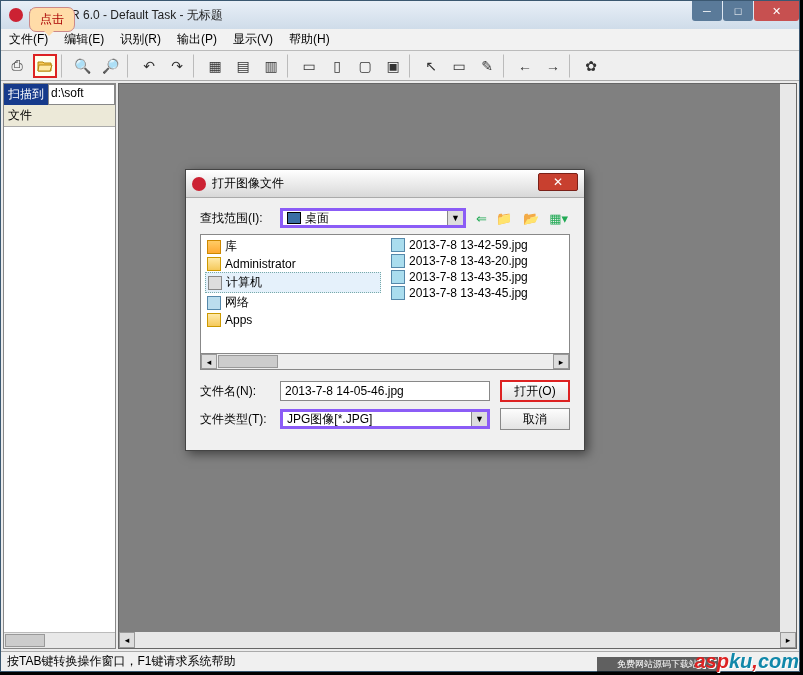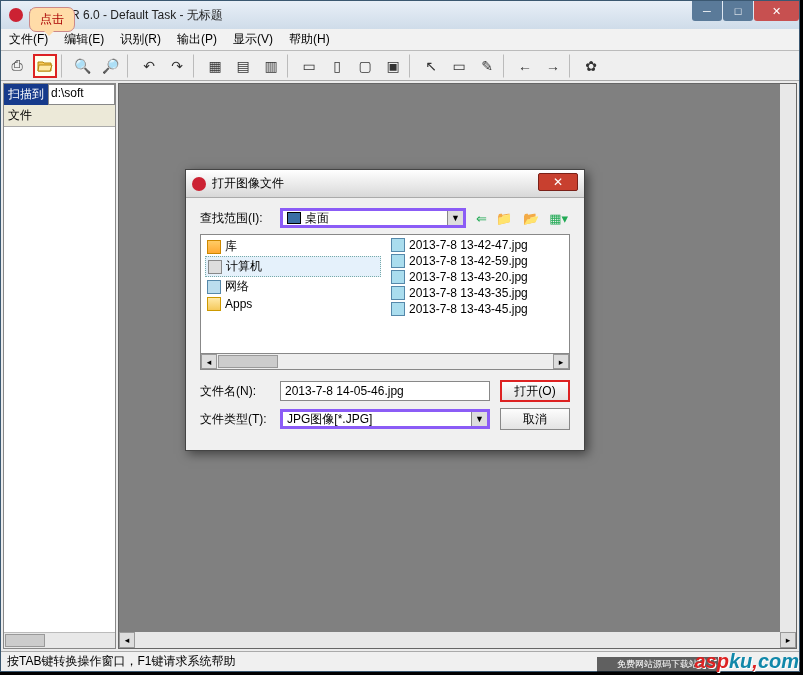--- a/index.html
+++ b/index.html
@@ -183,38 +183,38 @@
           <span>▦▾</span>
         </div>
       </div>
 
       <div class="filebox">
         <div class="filecol" id="leftcol">
             <div class="fileitem">
               <span class="fi-icon ic-lib"></span>
               <span>库</span>
             </div>
+            <div class="fileitem">
+              <span class="fi-icon ic-folder"></span>
+              <span>Administrator</span>
+            </div>
             <div class="fileitem sel">
               <span class="fi-icon ic-pc"></span>
               <span>计算机</span>
             </div>
             <div class="fileitem">
               <span class="fi-icon ic-net"></span>
               <span>网络</span>
             </div>
             <div class="fileitem">
               <span class="fi-icon ic-folder"></span>
               <span>Apps</span>
             </div>
           </div>
         <div class="filecol" id="rightcol">
-            <div class="fileitem">
-              <span class="fi-icon ic-jpg"></span>
-              <span>2013-7-8 13-42-47.jpg</span>
-            </div>
             <div class="fileitem">
               <span class="fi-icon ic-jpg"></span>
               <span>2013-7-8 13-42-59.jpg</span>
             </div>
             <div class="fileitem">
               <span class="fi-icon ic-jpg"></span>
               <span>2013-7-8 13-43-20.jpg</span>
             </div>
             <div class="fileitem">
               <span class="fi-icon ic-jpg"></span>

